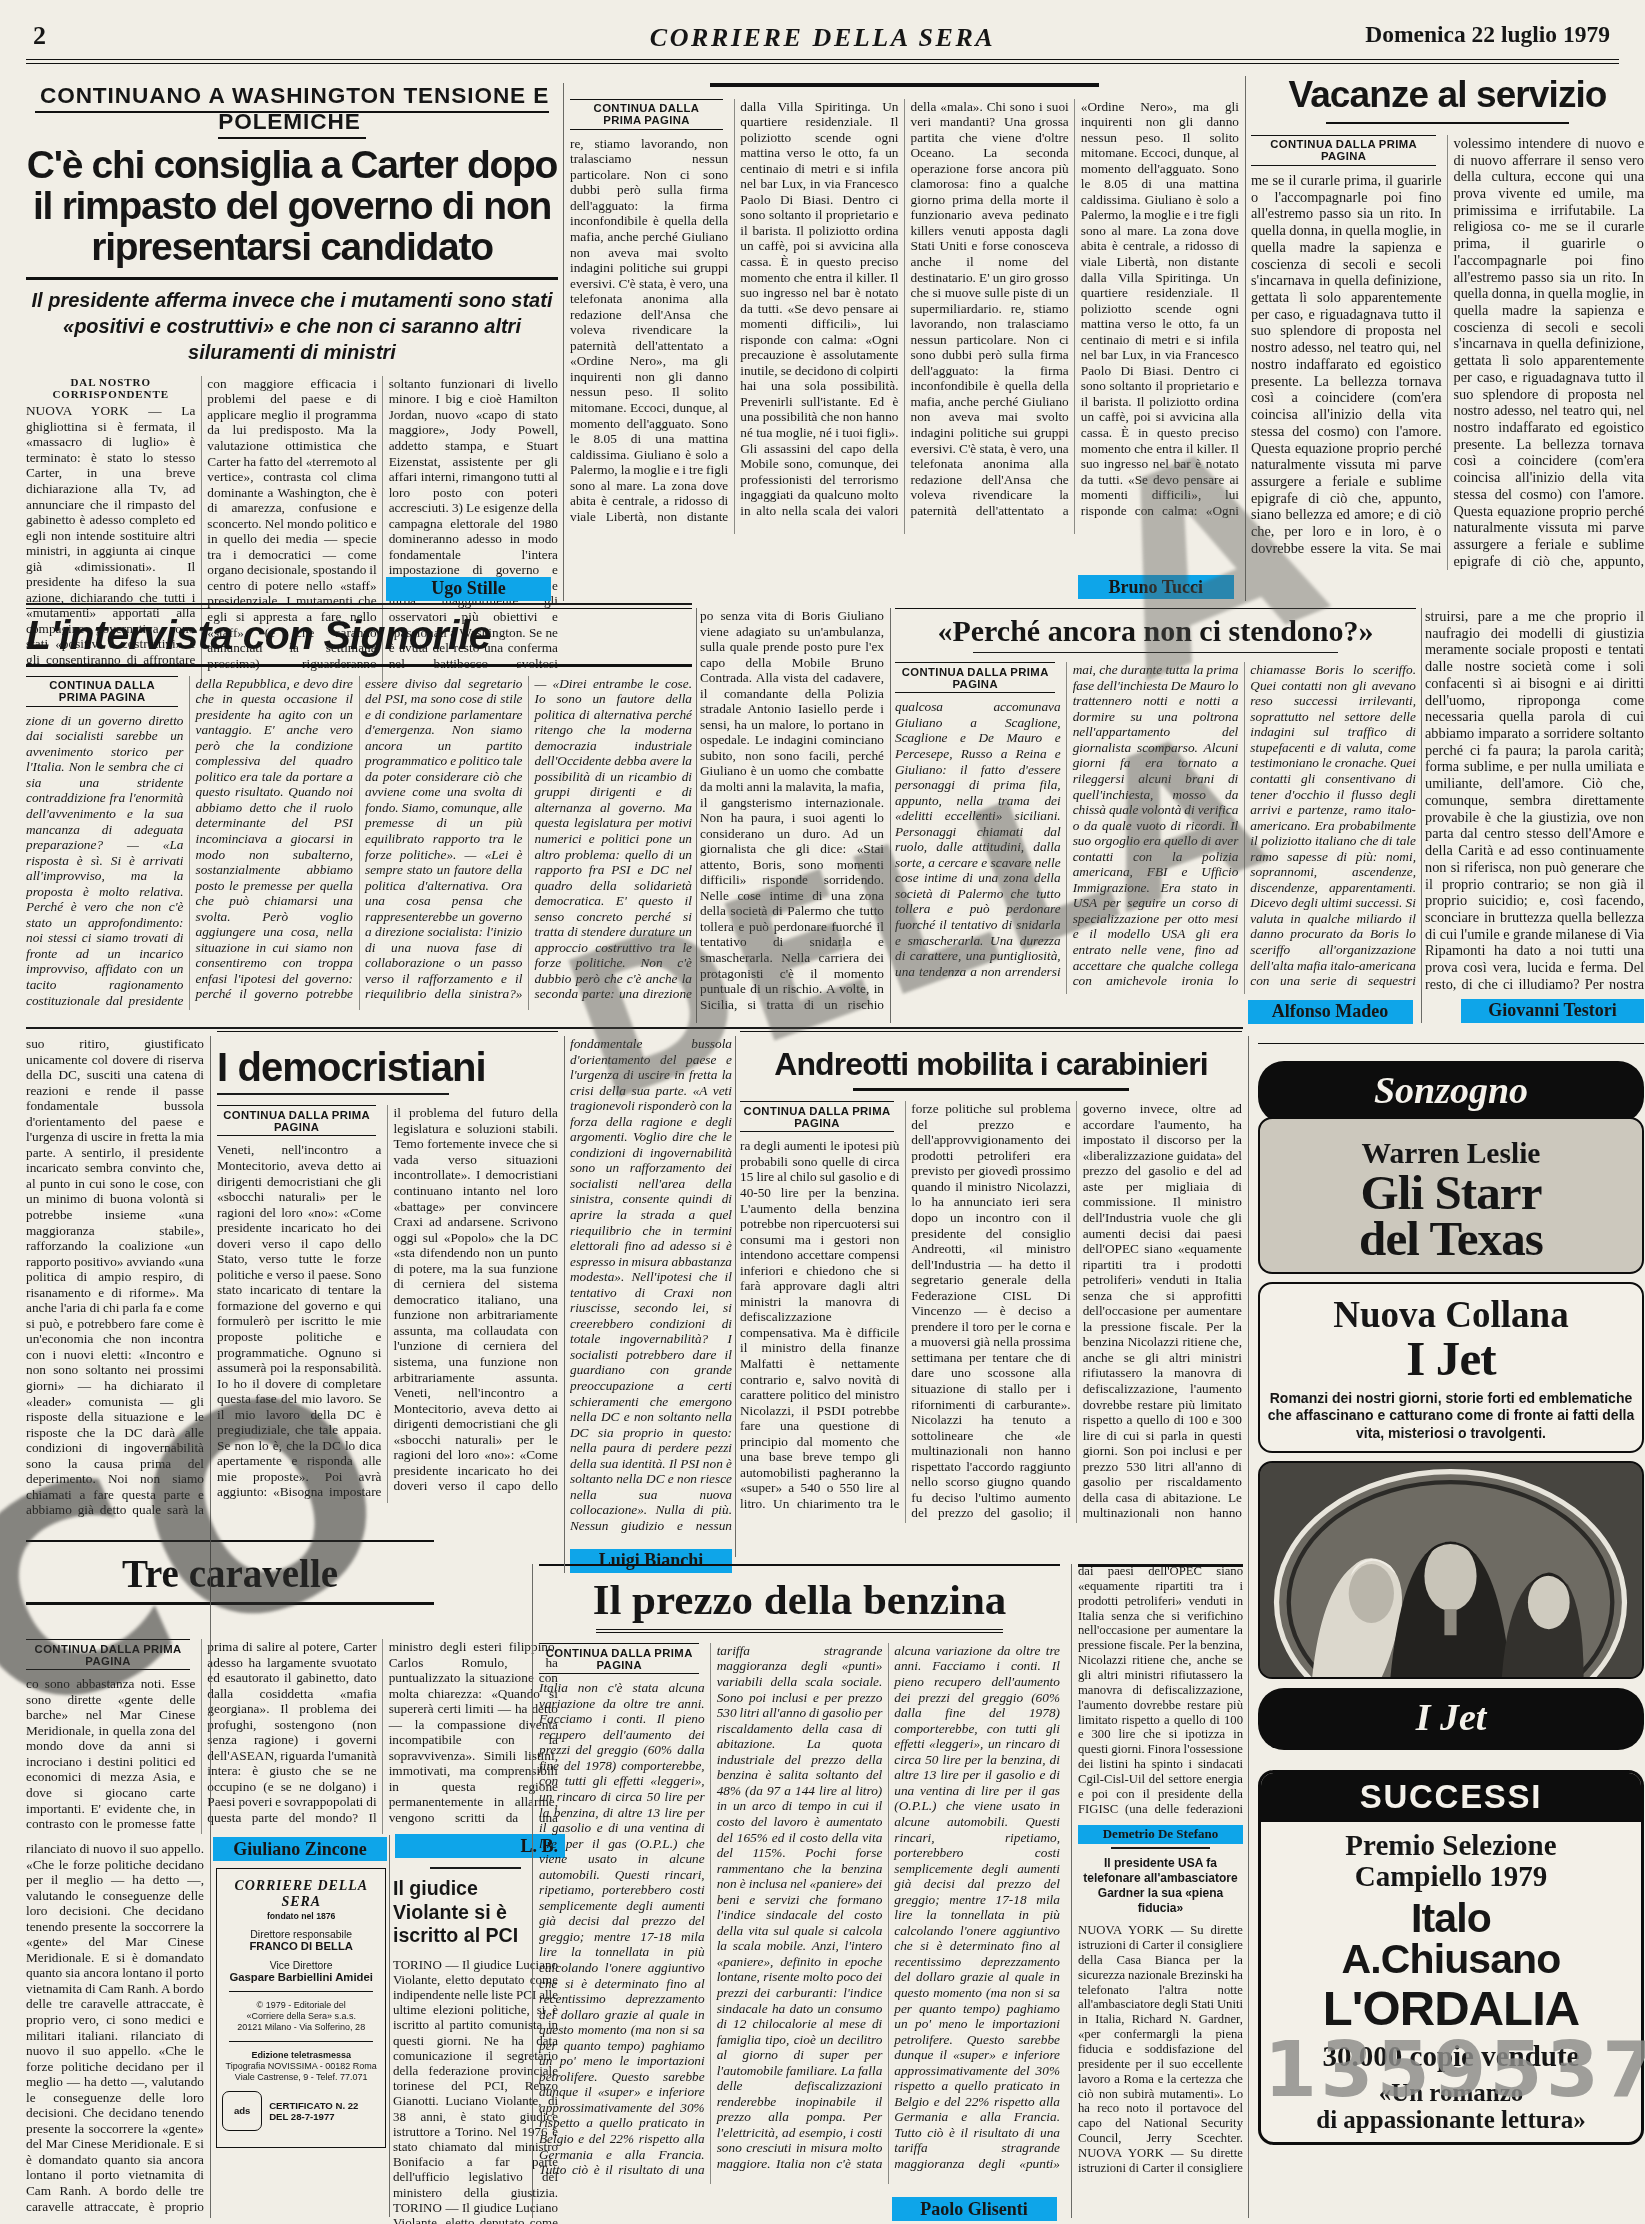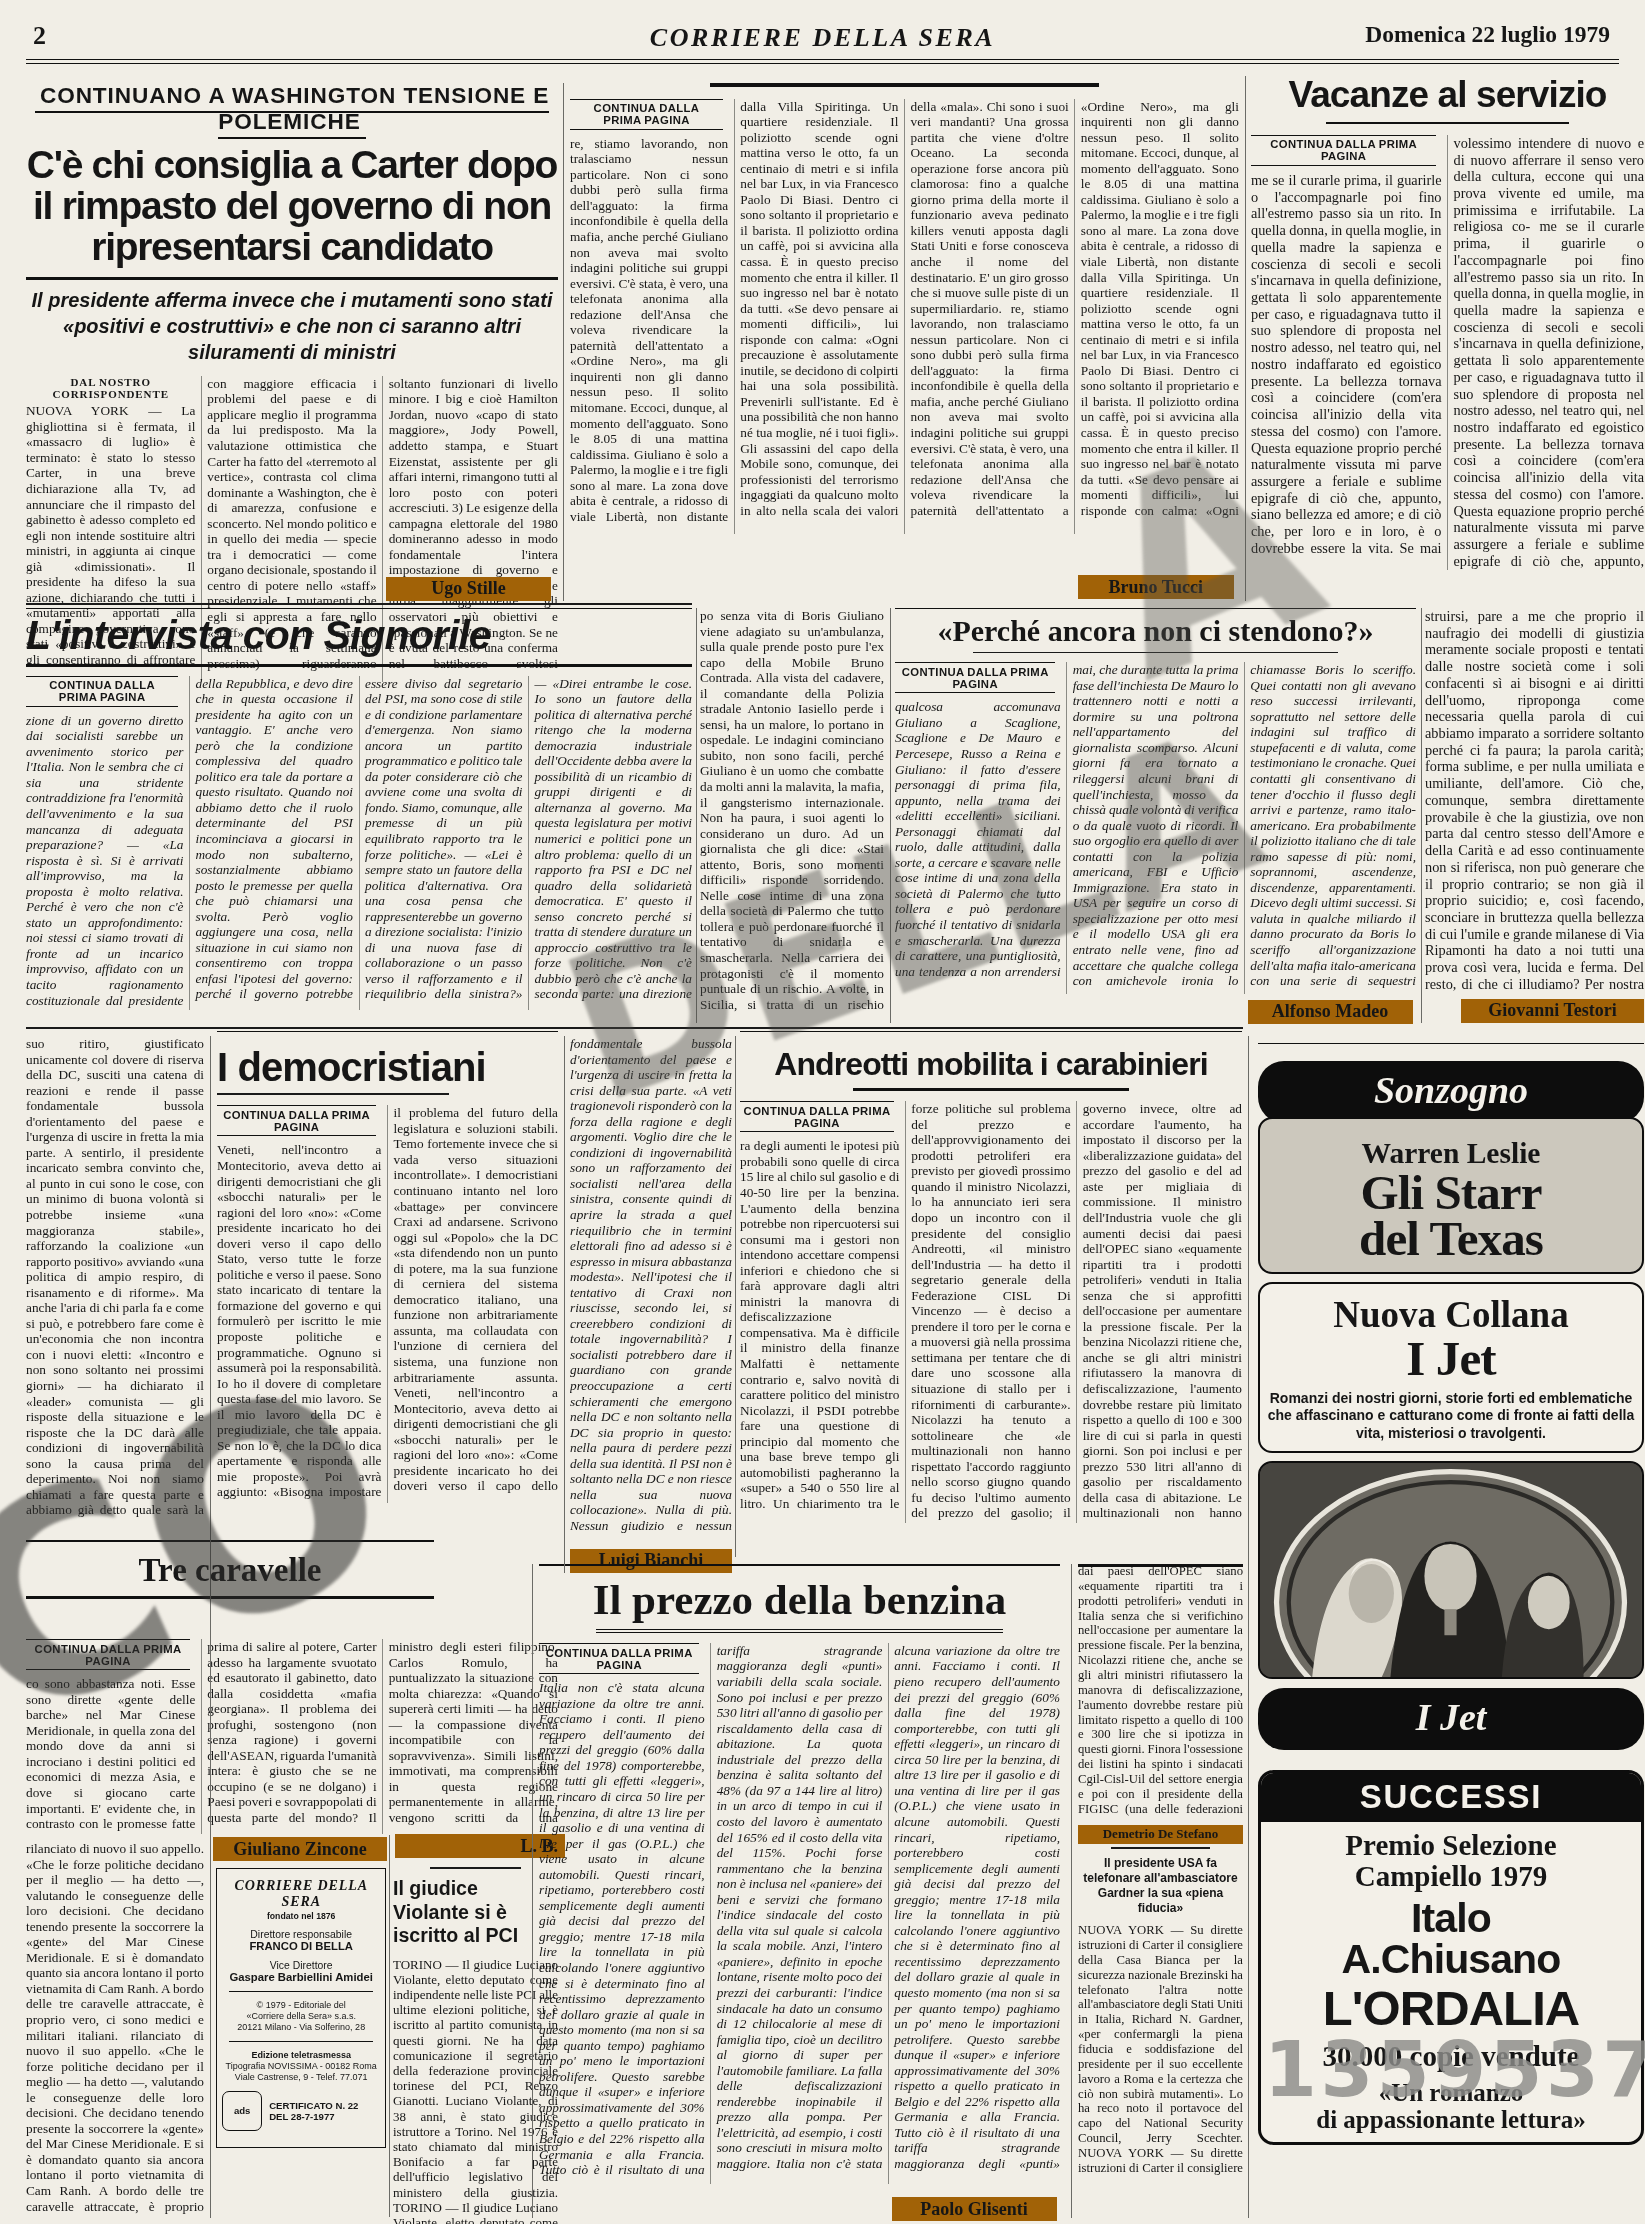--- a/index.html
+++ b/index.html
@@ -18,21 +18,21 @@
   
   .vrule{width:0.9px;background:#6b6b66;}
   .hrule{height:1.7px;background:#1a1a1a;}
   .hrule-thick{height:3.5px;background:#111;}
   
   .kicker{font:bold 22.6px "Liberation Sans",sans-serif;text-align:center;letter-spacing:0.9px;}
   .kicker span{border-bottom:2.6px solid #111;padding:0 5.2px 2.6px;}
   .head-sans{font-family:"Liberation Sans",sans-serif;font-weight:bold;line-height:1.05;}
   .head-serif{font-family:"Liberation Serif",serif;font-weight:bold;line-height:1.02;}
   .deck{font:bold italic 20px "Liberation Sans",sans-serif;text-align:center;line-height:1.3;}
-  .byline{font:bold 18px "Liberation Serif",serif;text-align:center;background:#a16207;padding:1.7px 0;}
+  .byline{font:bold 18px "Liberation Serif",serif;text-align:center;background:#0ea5e9;padding:1.7px 0;}
   
   .colbody{
     column-fill:auto;overflow:hidden;
     font-size:13.3px;line-height:1.17;text-align:justify;
     column-gap:12px;column-rule:0.9px solid #8a8a84;
     hyphens:auto;word-spacing:-0.4px;
   }
   .c2{column-count:2}.c3{column-count:3}.c4{column-count:4}
   .italicbody{font-style:italic;}
   .continua{
@@ -165,21 +165,21 @@
 
 <div class="abs" style="left:1078px;top:1564px;width:165px;height:657px;">
   <div class="colbody" style="height:257px;column-count:1;font-size:12.7px;"><span>dai paesi dell'OPEC siano «equamente ripartiti tra i prodotti petroliferi» venduti in Italia senza che si verifichino nell'occasione per aumentare la pressione fiscale. Per la benzina, Nicolazzi ritiene che, anche se gli altri ministri rifiutassero la manovra di defiscalizzazione, l'aumento dovrebbe restare più limitato rispetto a quello di 100 e 300 lire che si ipotizza in questi giorni. Finora l'ossessione dei listini ha spinto i sindacati Cgil-Cisl-Uil del settore energia e poi con il presidente della FIGISC (una delle federazioni degli agenti e degli impianti di distribuzione carburante) D'Andrea. «Il ministro dell'Industria — ha detto il segretario generale della Federenergia-CISL Di Vincenzo — è deciso a prendere il toro per le corna e a muoversi già nella prossima settimana per tentare di dare uno scossone alla situazione di stallo per i rifornimenti di carburante». Nicolazzi ha tenuto a sottolineare che «le multinazionali non hanno rispettato l'accordo raggiunto nello scorso giugno quando fu deciso l'ultimo aumento del prezzo del gasolio». Dovranno essere superate molte «incomprensioni» tra la MACH e l'ENI.</span></div>
   <div class="byline" style="margin:3.5px 0;font-size:13px;">Demetrio De Stefano</div>
   <div class="hrule" style="width:60%;margin:1.7px auto 7px;"></div>
   <div class="head-sans" style="font-size:12px;line-height:1.25;text-align:center;">Il presidente USA fa telefonare all'ambasciatore Gardner la sua «piena fiducia»</div>
   <div class="colbody" style="height:261px;column-count:1;margin-top:7px;font-size:12.7px;"><span>NUOVA YORK — Su dirette istruzioni di Carter il consigliere della Casa Bianca per la sicurezza nazionale Brezinski ha telefonato l'altra notte all'ambasciatore degli Stati Uniti in Italia, Richard N. Gardner, «per confermargli la piena fiducia e soddisfazione del presidente per il suo eccellente lavoro a Roma e la certezza che ciò non subirà mutamenti». Lo ha reco noto il portavoce del capo del National Security Council, Jerry Scechter. NUOVA YORK — Su dirette istruzioni di Carter il consigliere della Casa Bianca per la sicurezza nazionale Brezinski ha telefonato l'altra notte all'ambasciatore degli Stati Uniti in Italia, Richard N. Gardner, «per confermargli la piena fiducia e soddisfazione del presidente per il suo eccellente lavoro a Roma e la certezza che ciò non subirà mutamenti». Lo ha reco noto il portavoce del capo del National Security Council, Jerry Scechter.</span></div>
 </div>
 
 <div class="abs" style="left:26px;top:1540px;width:408px;border-top:2.6px solid #111;">
-  <div class="head-serif" style="font-size:33px;text-align:center;margin:12px 0 8.7px;">Tre caravelle</div>
+  <div class="head-serif" style="font-size:39px;text-align:center;margin:12px 0 8.7px;">Tre caravelle</div>
   <div class="hrule-thick" style="height:2.6px;"></div>
 </div>
 
 <div class="abs colbody c3" style="left:26px;top:1639px;width:532px;height:195px;">
   <div class="continua">CONTINUA DALLA PRIMA PAGINA</div>
 <span>co sono abbastanza noti. Esse sono dirette «gente delle barche» nel Mar Cinese Meridionale, in quella zona del mondo dove da anni si incrociano i destini politici ed economici di mezza Asia, e dove si giocano carte importanti. E' evidente che, in contrasto con le promesse fatte prima di salire al potere, Carter adesso ha largamente svuotato ed esautorato il gabinetto, dato dalla cosiddetta «mafia georgiana». Il problema dei profughi, sostengono (non senza ragione) i governi dell'ASEAN, riguarda l'umanità intera: è giusto che se ne occupino (e se ne dolgano) i Paesi poveri e sovrappopolati di questa parte del mondo? Il ministro degli esteri filippino, Carlos Romulo, ha puntualizzato la situazione con molta chiarezza: «Quando si supererà certi limiti — ha detto — la compassione diventa incompatibile con la sopravvivenza». Simili listini, immotivati, ma comprensibili in questa regione permanentemente in allarme, vengono scritti da una coincidenza giudicata inquietante: l'altro ieri il presidente della Repubblica socialista del Vietnam ha ricevuto a lungo gli ambasciatori e i mari calmi saranno meno inospitali, dopo l'arrivo in questi mari caldi di tre innocenti caravelle italiane.</span></div>
 
 <div class="abs colbody" style="left:26px;top:1841px;width:178px;height:379px;column-count:1;"><span>rilanciato di nuovo il suo appello. «Che le forze politiche decidano per il meglio — ha detto —, valutando le conseguenze delle loro decisioni. Che decidano tenendo presente la soccorrere la «gente» del Mar Cinese Meridionale. E si è domandato quanto sia ancora lontano il porto vietnamita di Cam Ranh. A bordo delle tre caravelle attraccate, è proprio vero, ci sono medici e militari italiani. rilanciato di nuovo il suo appello. «Che le forze politiche decidano per il meglio — ha detto —, valutando le conseguenze delle loro decisioni. Che decidano tenendo presente la soccorrere la «gente» del Mar Cinese Meridionale. E si è domandato quanto sia ancora lontano il porto vietnamita di Cam Ranh. A bordo delle tre caravelle attraccate, è proprio vero, ci sono medici e militari italiani.</span></div>
 
 <div class="abs byline" style="left:213px;top:1837px;width:174px;">Giuliano Zincone</div>

